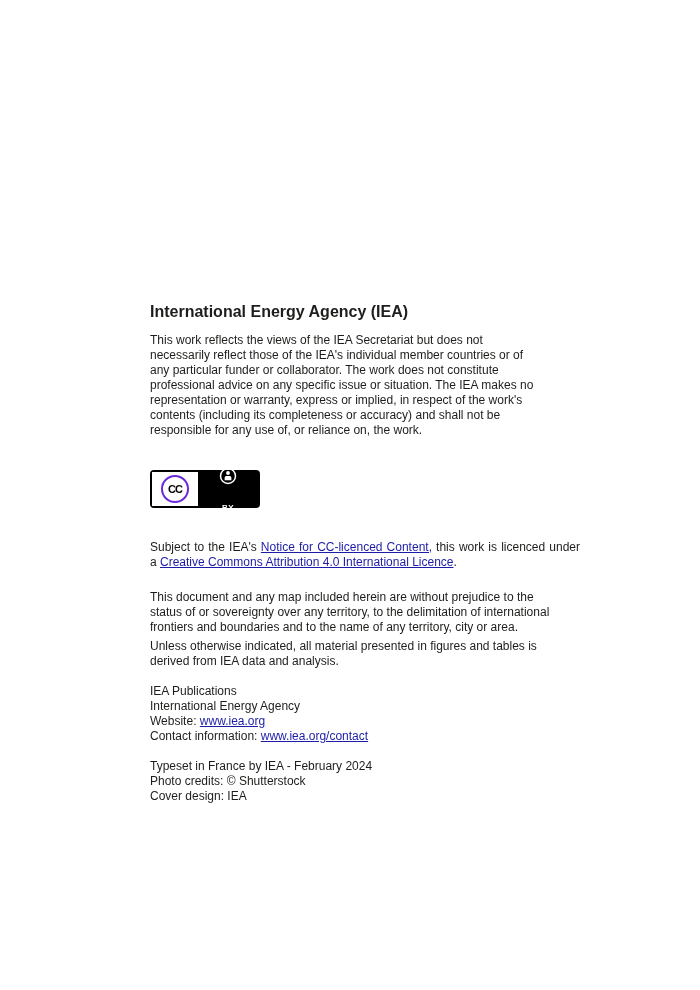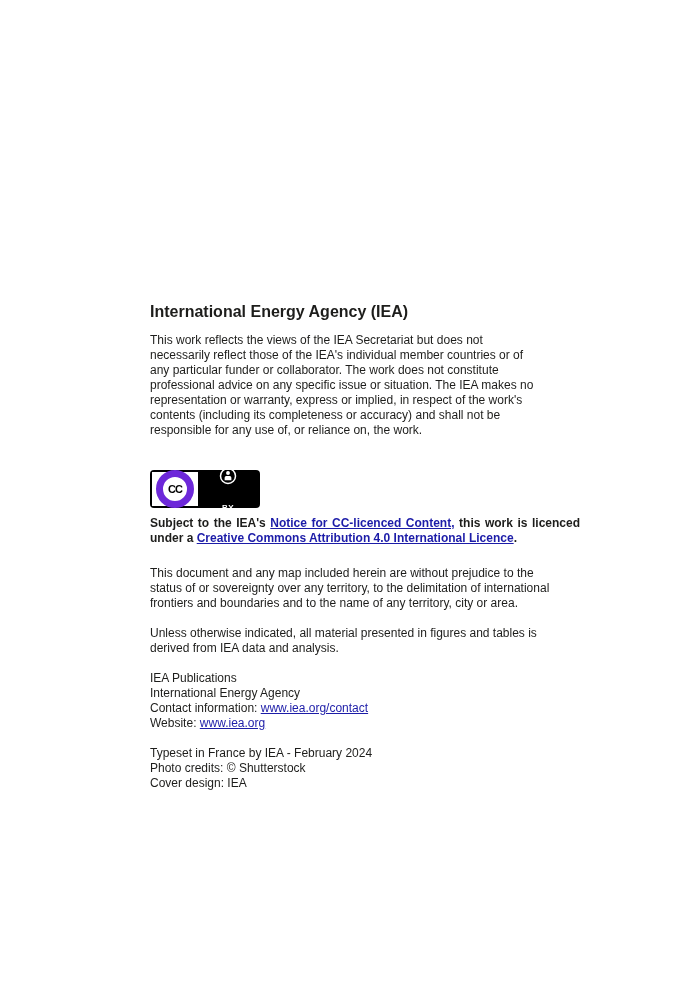--- a/index.html
+++ b/index.html
@@ -24,23 +24,23 @@
     font-size: 12px;
     line-height: 15px;
   }
   .heading {
     font-size: 16px;
     font-weight: bold;
     margin: 0;
   }
   p { margin: 0; }
   .disclaimer { margin-top: 14px; width: 392px; }
-  .licence    { margin-top: 8px; width: 430px; text-align: justify; font-weight: bold; }
+  .licence    { margin-top: 32px; width: 430px; text-align: justify; }
   .territory  { margin-top: 20px; width: 402px; }
-  .materials  { margin-top: 15px; width: 412px; }
+  .materials  { margin-top: 4px; width: 412px; }
   .pubs       { margin-top: 15px; }
   .footer     { margin-top: 15px; }
   a {
     color: var(--link-color, #1c1ca8);
     text-decoration: underline;
     cursor: pointer;
   }
 
   
   .badge {
@@ -57,21 +57,21 @@
   .badge-left {
     width: 46px;
     background: #ffffff;
     display: flex;
     align-items: center;
     justify-content: center;
   }
   .cc-circle {
     width: 24px;
     height: 24px;
-    border: 7px solid #6d28d9;
+    border: 2px solid #6d28d9;
     border-radius: 50%;
     display: flex;
     align-items: center;
     justify-content: center;
     font-size: 11px;
     font-weight: bold;
     letter-spacing: -1px;
     color: #000000;
   }
   .badge-right {
@@ -118,22 +118,22 @@
 
     <p class="licence"><span>Subject to the IEA's </span><a>Notice for CC-licenced Content,</a><span> this work is licenced under a </span><a>Creative Commons Attribution 4.0 International Licence</a><span>.</span></p>
 
     <p class="territory">This document and any map included herein are without prejudice to the status of or sovereignty over any territory, to the delimitation of international frontiers and boundaries and to the name of any territory, city or area.</p>
 
     <p class="materials">Unless otherwise indicated, all material presented in figures and tables is derived from IEA data and analysis.</p>
 
     <div class="pubs">
       <p>IEA Publications</p>
       <p>International Energy Agency</p>
+      <p><span>Website: </span><a>www.iea.org</a></p>
       <p><span>Contact information: </span><a>www.iea.org/contact</a></p>
-      <p><span>Website: </span><a>www.iea.org</a></p>
     </div>
 
     <div class="footer">
       <p>Typeset in France by IEA - February 2024</p>
       <p>Photo credits: © Shutterstock</p>
       <p>Cover design: IEA</p>
     </div>
 
   </div>
 </div>

